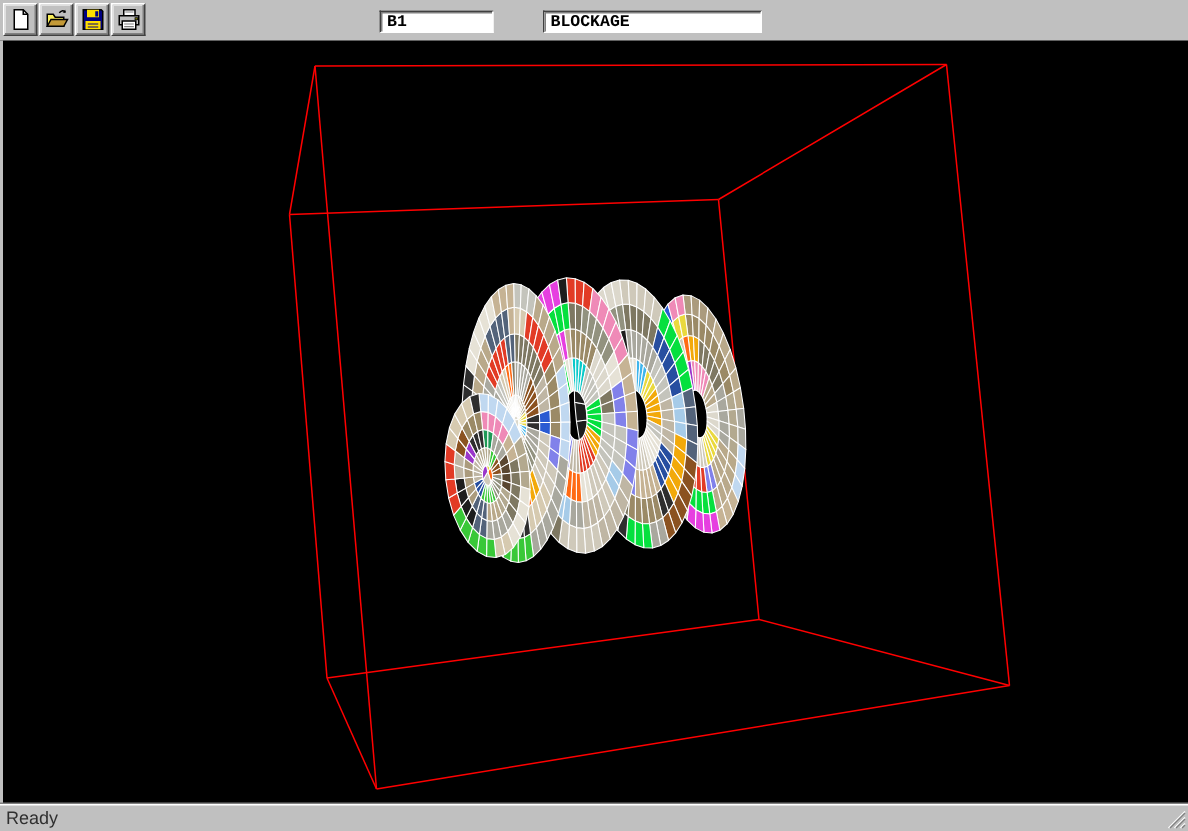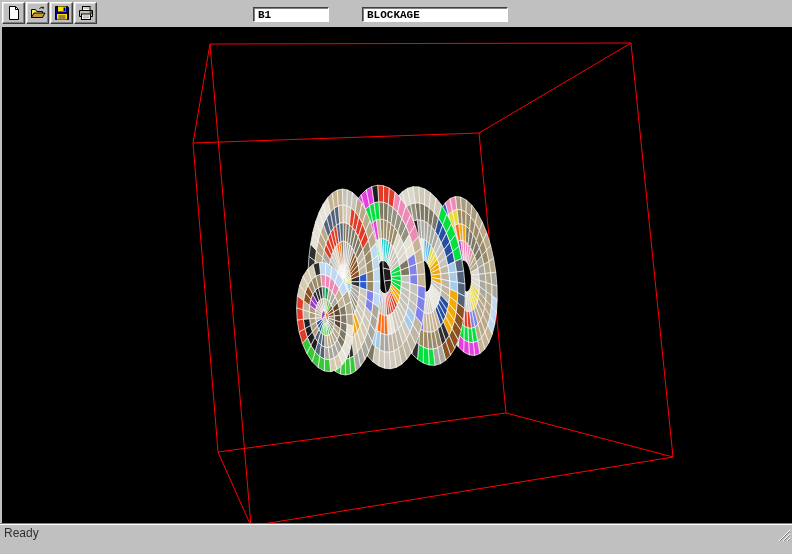--- a/index.html
+++ b/index.html
@@ -32,21 +32,21 @@
   #field-b1{left:253px;width:68px;}
   #field-blockage{left:352px;width:138px;margin-left:10px;}
   
   .viewport{
     position:absolute;top:27px;bottom:18px;left:0;right:0;
     background:#000000;border-left:2px solid #c0c0c0;
   }
   .viewport svg{display:block;width:100%;height:100%;}
   
   .statusbar{
-    position:absolute;left:0;right:0;bottom:12px;height:18px;
+    position:absolute;left:0;right:0;bottom:0;height:18px;
     background:#c0c0c0;box-shadow:inset 0 1px 0 #ffffff, 0 -1px 0 #808080;
   }
   .status-text{
     position:absolute;left:4px;top:2px;
     font:12px "Liberation Sans",sans-serif;color:#303030;
   }
   .resize-grip{position:absolute;right:1px;bottom:1px;width:13px;height:13px;cursor:nwse-resize;}
 </style>
 </head>
 <body>

